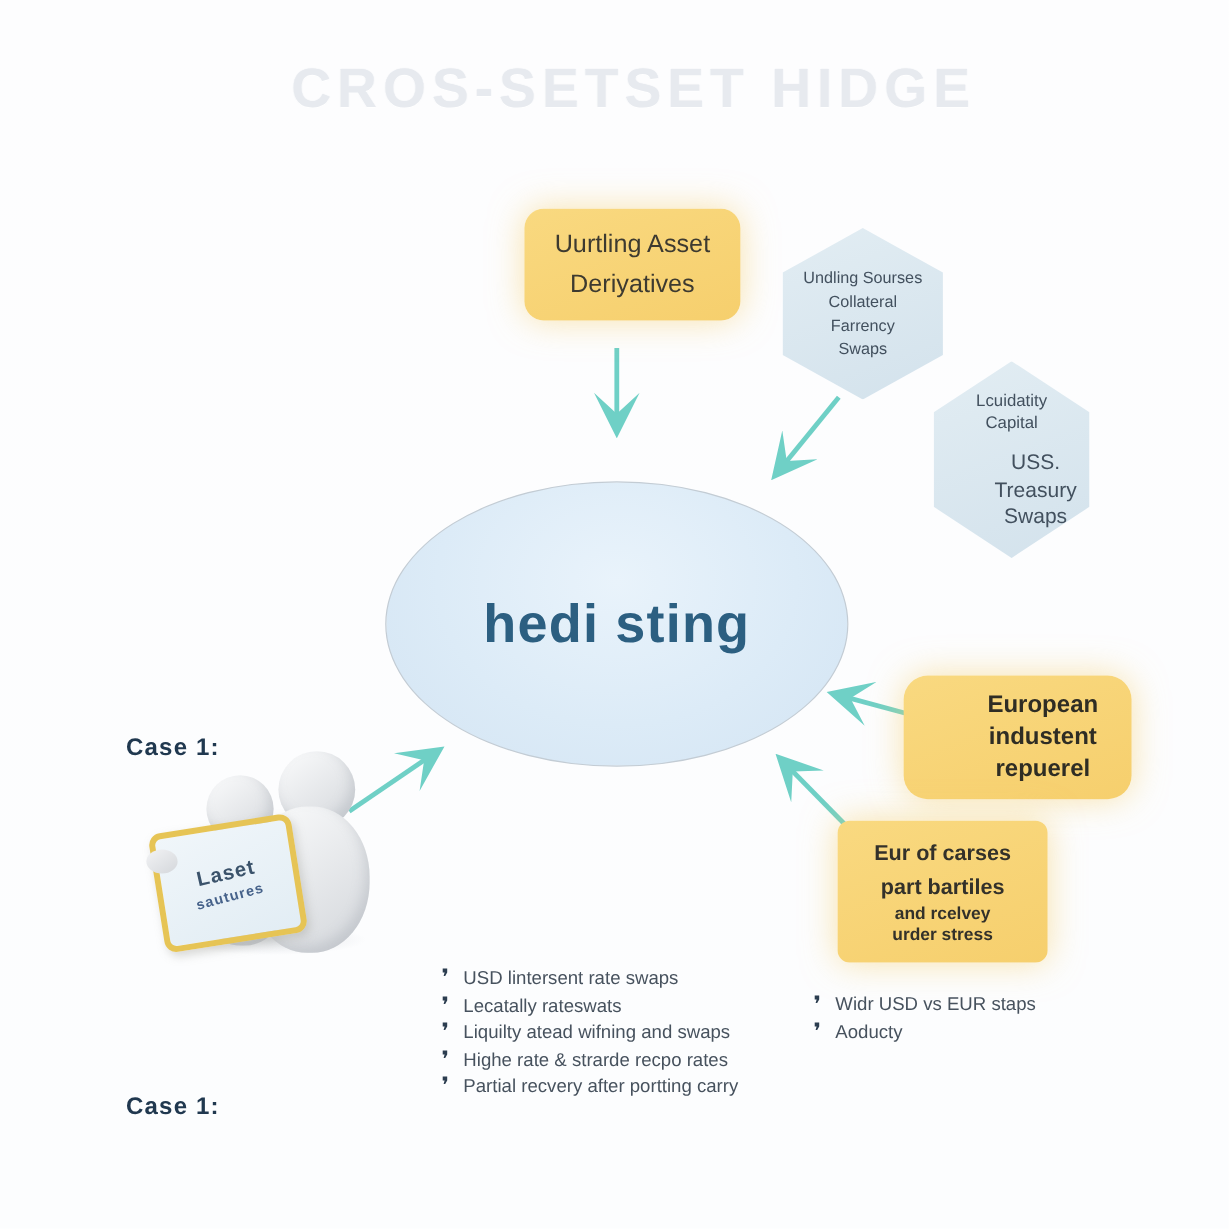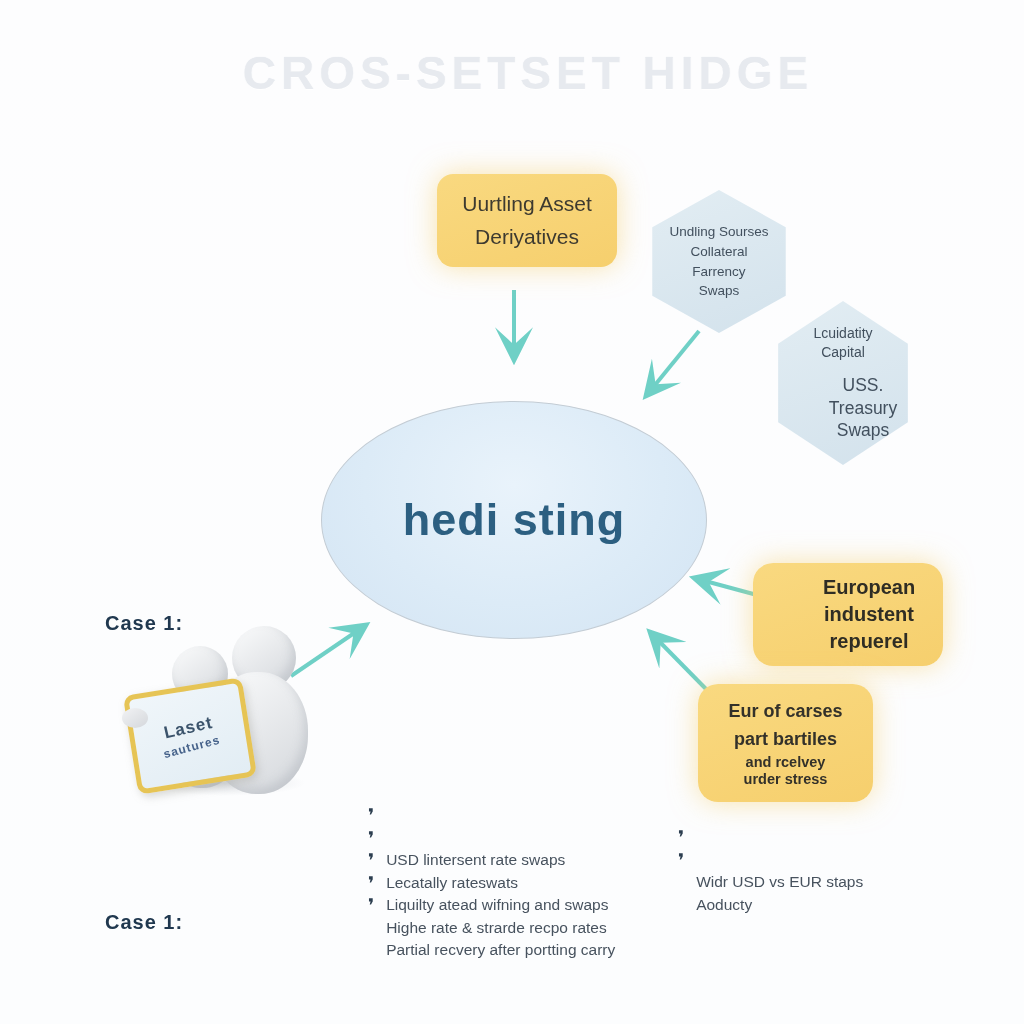--- a/index.html
+++ b/index.html
@@ -16,21 +16,21 @@
   }
   
   .ybox{
     position:absolute;background:linear-gradient(160deg,#f9d980 0%,#f6cf6d 100%);
     border-radius:16px;box-shadow:0 0 28px rgba(246,205,105,.55);
     display:flex;flex-direction:column;justify-content:center;align-items:center;
     text-align:center;color:#3d3a30;
   }
   .ybox-top{left:437px;top:174px;width:180px;height:93px;font-size:21px;line-height:1.55;}
   .ybox-euro{left:753px;top:563px;width:148px;height:103px;font-size:20px;font-weight:bold;line-height:1.35;color:#2f2d24;border-radius:20px;padding-left:42px;}
-  .ybox-stress{left:698px;top:684px;width:175px;height:118px;font-weight:bold;color:#33312a;border-radius:20px;}
+  .ybox-stress{left:698px;top:684px;width:175px;height:118px;font-weight:bold;color:#33312a;border-radius:10px;}
   .ybox-stress .big{font-size:18px;line-height:1.55;}
   .ybox-stress .small{font-size:14.5px;line-height:1.2;}
   
   .hex{
     position:absolute;
     clip-path:polygon(50% 0%,97% 26%,97% 74%,50% 100%,3% 74%,3% 26%);
     background:linear-gradient(160deg,#e2edf3 0%,#d3e2ec 100%);
     display:flex;flex-direction:column;justify-content:center;align-items:center;
     text-align:center;color:#42505e;
   }
@@ -49,21 +49,21 @@
   
   .case-label{position:absolute;left:65px;font-size:20px;font-weight:bold;color:#20384f;letter-spacing:1px;margin-left:40px;}
   .case-top{top:612px;}
   .case-bottom{top:911px;}
   
   .blist{position:absolute;color:#47525e;font-size:15.5px;}
   .blist-center{left:368px;top:806px;}
   .blist-right{left:678px;top:828px;}
   .bullet-row{display:flex;align-items:flex-start;height:22.6px;}
   .bullet{color:#2c3e50;font-size:19px;line-height:20px;margin-right:12px;transform:scaleX(1.1);}
-  .bullet-text{line-height:20px;margin-top:44px;}
+  .bullet-text{line-height:20px;}
   
   .figures{position:absolute;left:128px;top:620px;width:185px;height:180px;}
   .fig-shadow{position:absolute;left:18px;top:150px;width:160px;height:26px;border-radius:50%;background:radial-gradient(ellipse,#dfe2e6 0%,rgba(255,255,255,0) 70%);}
   .person{position:absolute;background:linear-gradient(145deg,#f7f8f9 10%,#d7dade 90%);border-radius:50%;box-shadow:inset -4px -6px 10px rgba(160,165,175,.35);}
   .p-back-head{left:104px;top:6px;width:64px;height:64px;}
   .p-back-body{left:80px;top:52px;width:100px;height:122px;border-radius:48%;}
   .p-front-head{left:44px;top:26px;width:56px;height:56px;}
   .p-front-body{left:34px;top:68px;width:80px;height:100px;border-radius:48%;}
   .sign{
     position:absolute;left:2px;top:66px;width:120px;height:100px;

